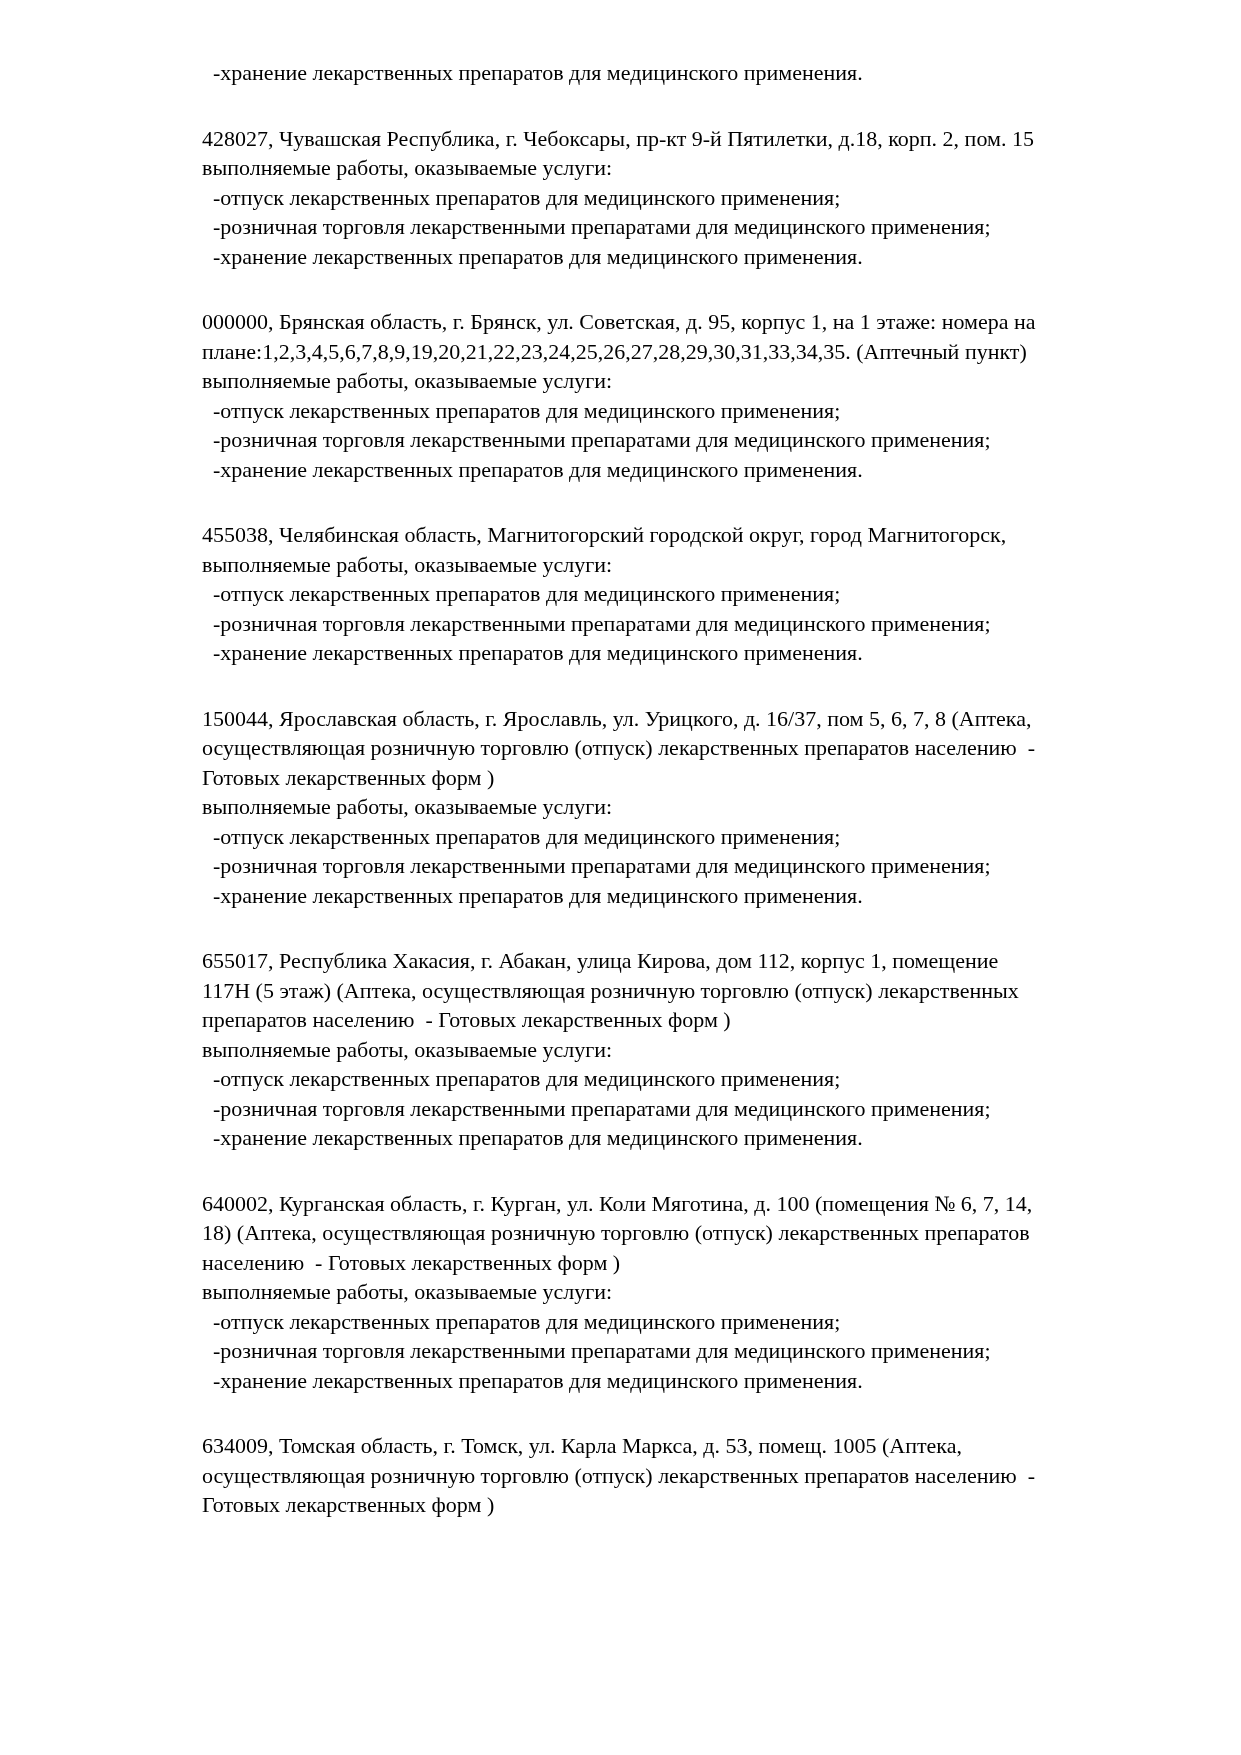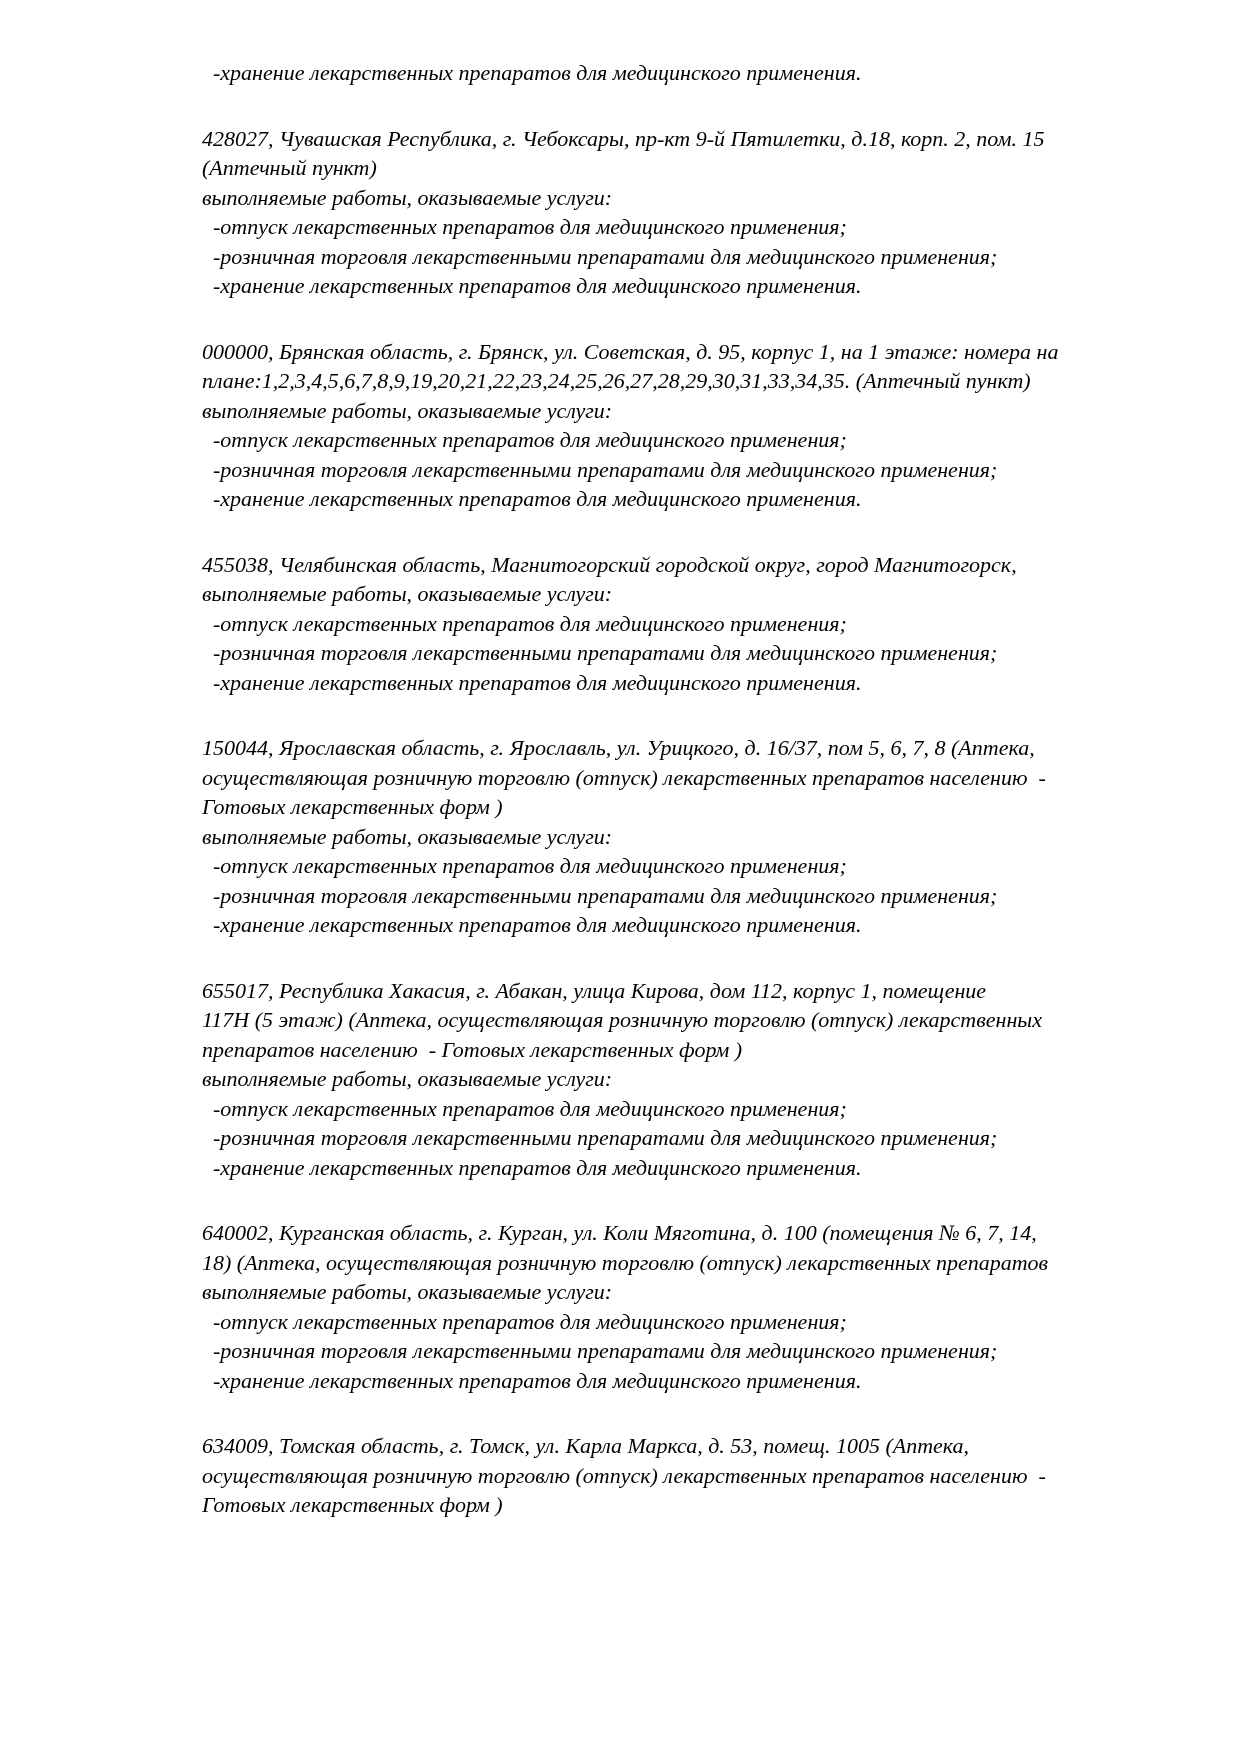--- a/index.html
+++ b/index.html
@@ -8,39 +8,38 @@
     position: relative;
     font-family: "Liberation Serif", "DejaVu Serif", serif;
     color: #000000;
   }
   .doc {
     position: absolute;
     left: 202px; top: 58px;
     width: 880px;
     font-size: 22px;
   }
-  p { margin: 0; font-style: italic; }
+  p { margin: 0; }
   .line {
     line-height: 29.5px;
     height: 29.5px;
     white-space: pre;
   }
   .svc { padding-left: 11px; }
   .entry { margin-top: 36px; }
 </style>
 </head>
 <body>
 
 <div class="doc">
   <p class="line svc">-хранение лекарственных препаратов для медицинского применения.</p>
   <div id="entries">
   <section class="entry">
     <div>
           <p class="line">428027, Чувашская Республика, г. Чебоксары, пр-кт 9-й Пятилетки, д.18, корп. 2, пом. 15</p>
-          <p class="line">(Аптечный пункт)</p>
         </div>
     <p class="line">выполняемые работы, оказываемые услуги:</p>
     <div>
           <p class="line svc">-отпуск лекарственных препаратов для медицинского применения;</p>
           <p class="line svc">-розничная торговля лекарственными препаратами для медицинского применения;</p>
           <p class="line svc">-хранение лекарственных препаратов для медицинского применения.</p>
         </div>
   </section>
 
   <section class="entry">
@@ -93,20 +92,21 @@
           <p class="line svc">-отпуск лекарственных препаратов для медицинского применения;</p>
           <p class="line svc">-розничная торговля лекарственными препаратами для медицинского применения;</p>
           <p class="line svc">-хранение лекарственных препаратов для медицинского применения.</p>
         </div>
   </section>
 
   <section class="entry">
     <div>
           <p class="line">640002, Курганская область, г. Курган, ул. Коли Мяготина, д. 100 (помещения № 6, 7, 14,</p>
           <p class="line">18) (Аптека, осуществляющая розничную торговлю (отпуск) лекарственных препаратов</p>
+          <p class="line">населению  - Готовых лекарственных форм )</p>
         </div>
     <p class="line">выполняемые работы, оказываемые услуги:</p>
     <div>
           <p class="line svc">-отпуск лекарственных препаратов для медицинского применения;</p>
           <p class="line svc">-розничная торговля лекарственными препаратами для медицинского применения;</p>
           <p class="line svc">-хранение лекарственных препаратов для медицинского применения.</p>
         </div>
   </section>
 
   <section class="entry">

